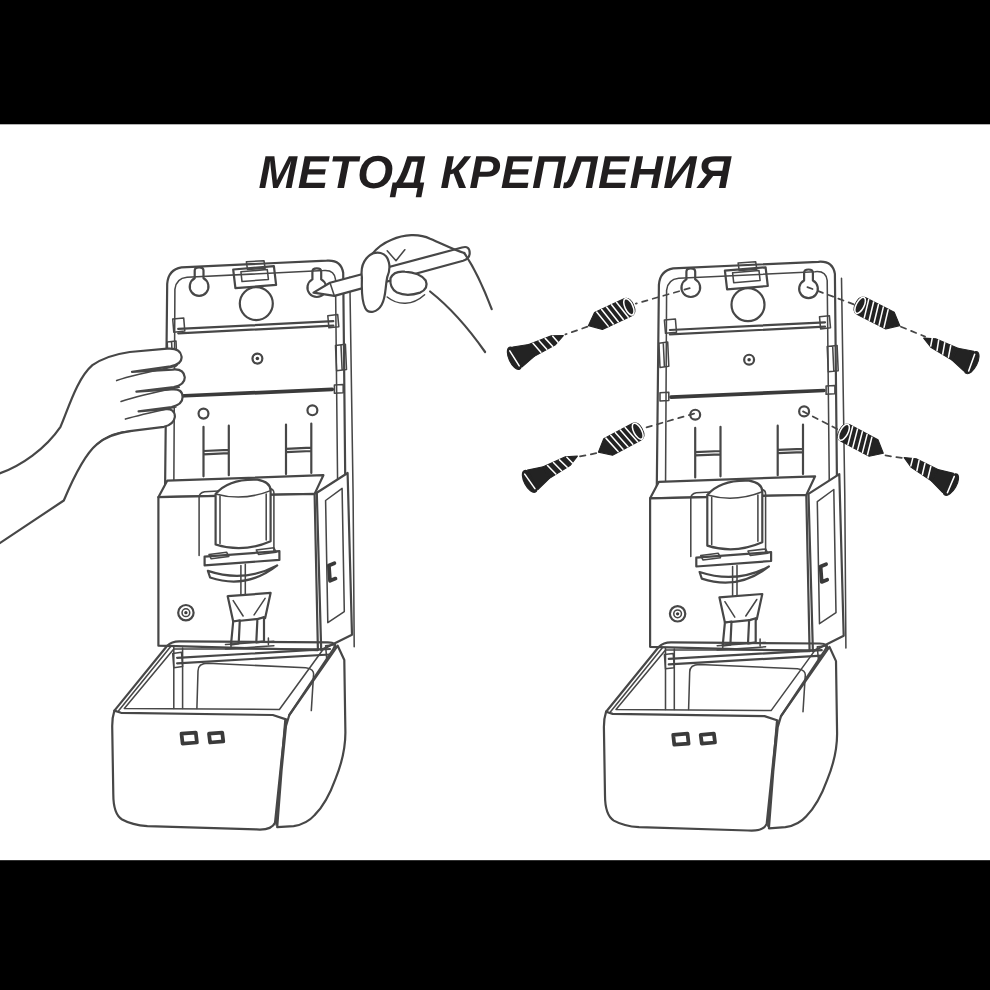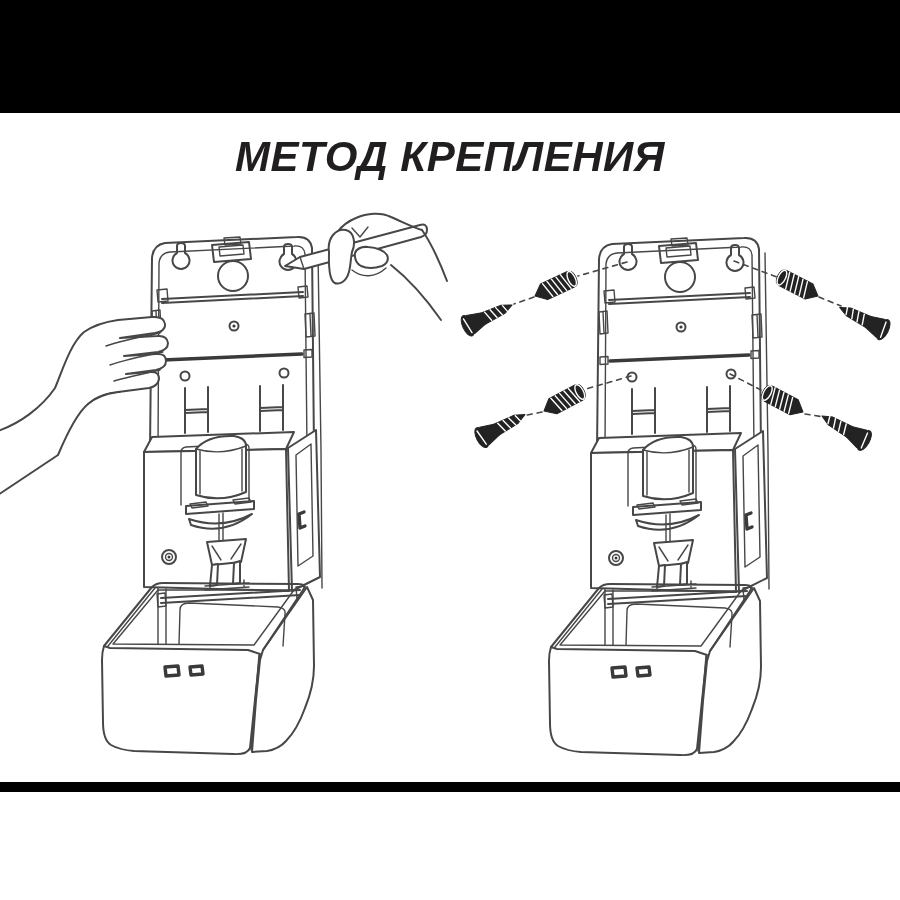--- a/index.html
+++ b/index.html
@@ -1,16 +1,16 @@
 <!DOCTYPE html>
 <html><head>
 <meta charset="utf-8">
 <style>
   html,body{margin:0;padding:0;background:#fff;}
-  .frame{position:relative;width:900px;height:792px;background:#fff;overflow:hidden;
+  .frame{position:relative;width:900px;height:900px;background:#fff;overflow:hidden;
          font-family:"Liberation Sans",sans-serif;}
   .letterbox{position:absolute;left:0;width:900px;background:#000;z-index:5;}
   .letterbox.top{top:0;height:113px;}
   .letterbox.bottom{top:782px;height:118px;}
   .title{position:absolute;top:133px;left:0;width:900px;text-align:center;
          font-style:italic;font-weight:bold;font-size:42px;letter-spacing:.5px;
          color:#211e1f;z-index:3;}
   svg.art{position:absolute;top:0;left:0;z-index:2;}
   
   .art path,.art line,.art circle,.art ellipse,.art polyline{

